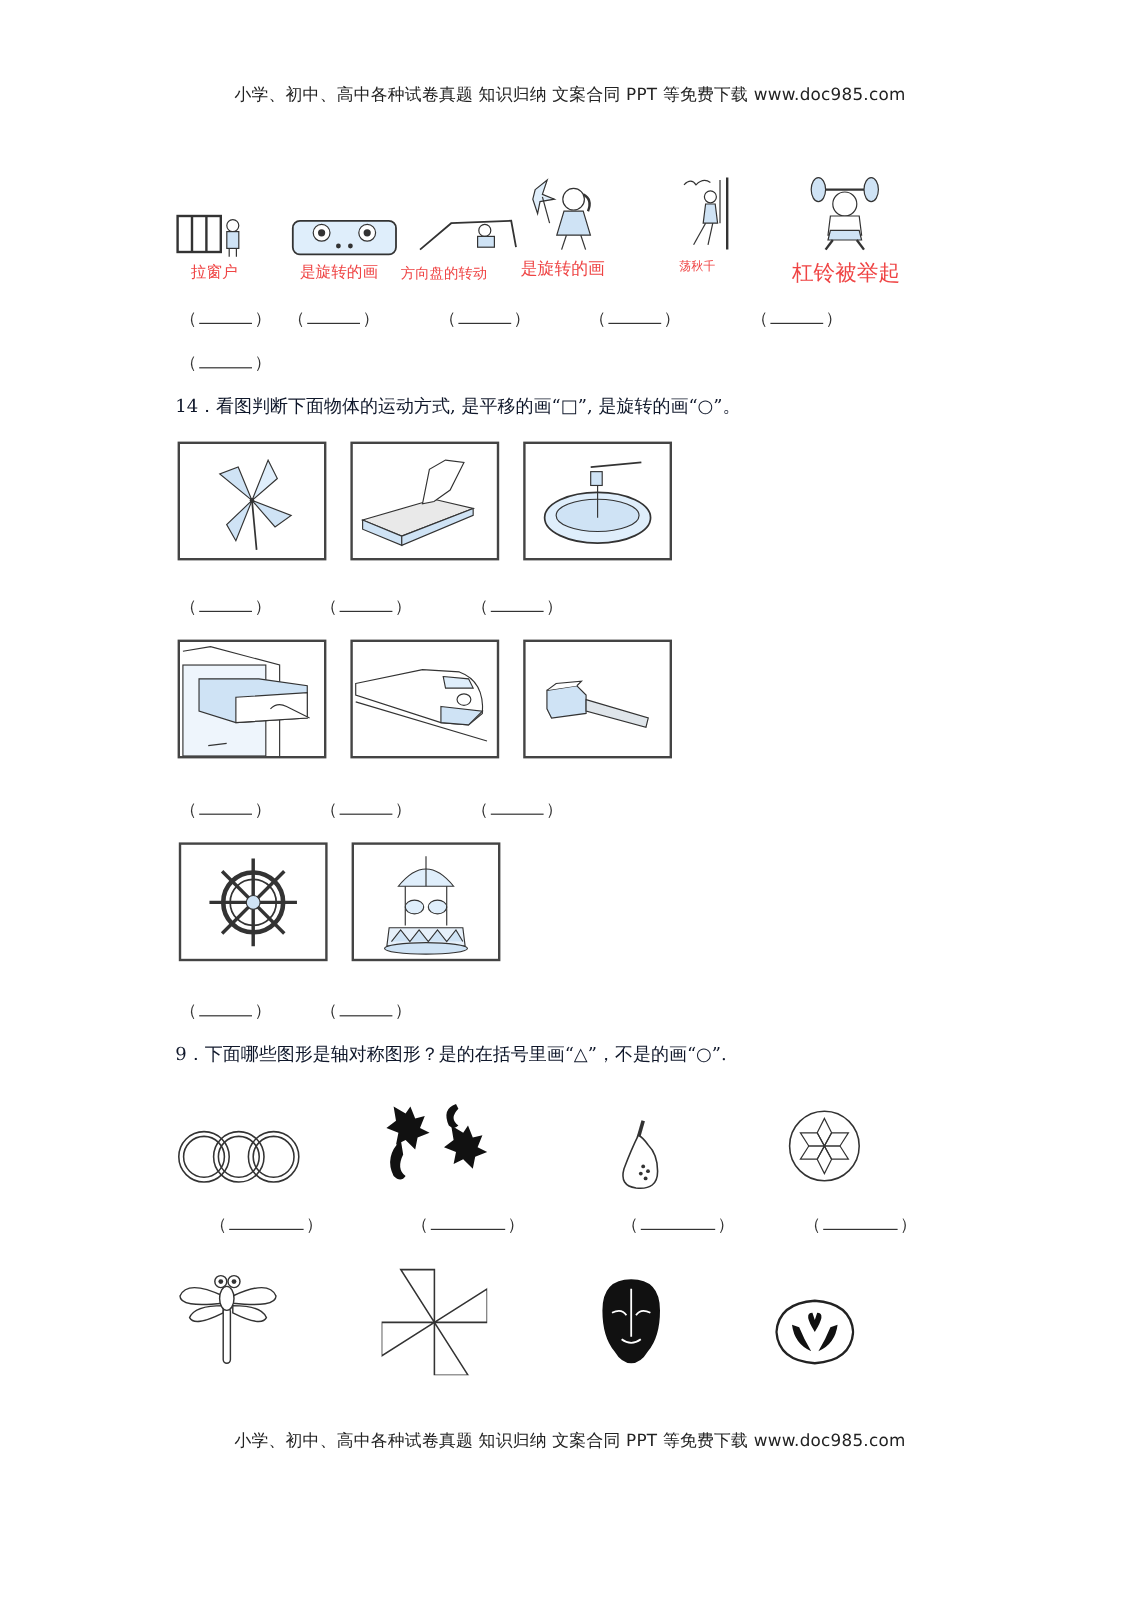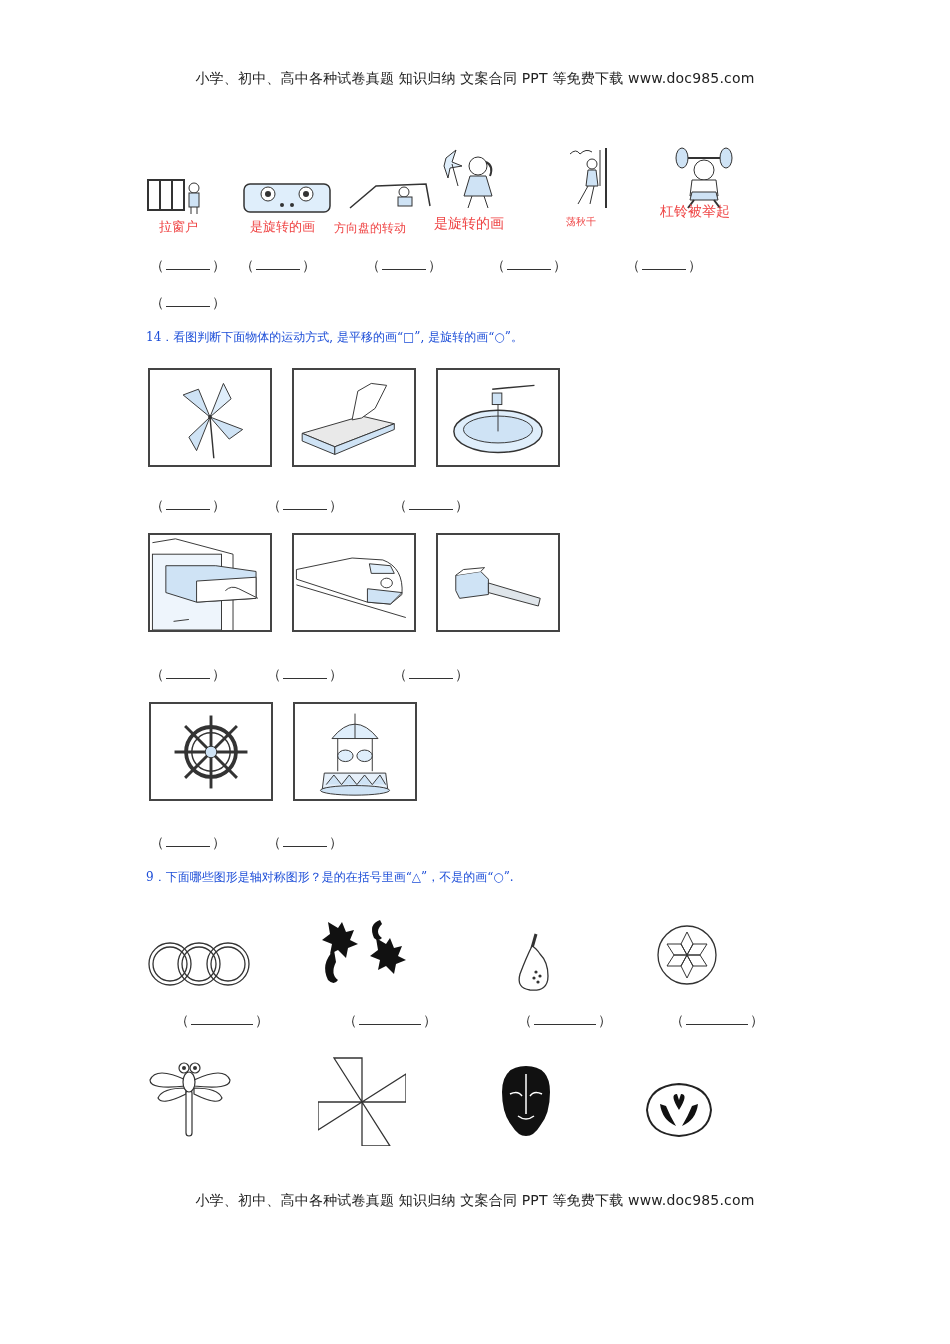--- a/index.html
+++ b/index.html
@@ -3,21 +3,21 @@
 <meta charset="utf-8">
 <style>
   html, body { margin: 0; padding: 0; background: #ffffff; }
   body { width: 950px; height: 1344px; position: relative; overflow: hidden;
          font-family: "DejaVu Serif", "Liberation Serif", serif; color: #1a1a1a; }
   .abs { position: absolute; }
   .header, .footer { left: 0; width: 950px; text-align: center; font-family: "DejaVu Sans", "Liberation Sans", sans-serif;
                      font-size: 14px; color: #222; letter-spacing: 0.2px; }
   .header { top: 70px; }
   .footer { top: 1192px; }
-  .q-title { font-size: 12px; color: #1d4ed8; white-space: nowrap; }
+  .q-title { font-size: 15px; color: #0f172a; white-space: nowrap; }
   .blank { font-size: 14px; color: #333; white-space: nowrap; }
   .blank .u { display: inline-block; border-bottom: 1px solid #333; height: 12px; vertical-align: baseline; margin: 0 2px; }
   .u-s { width: 44px; }
   .u-l { width: 62px; }
   .frame { border: 2px solid #444; background: #fff; box-sizing: border-box; }
   .frame svg, .fig svg { display: block; width: 100%; height: 100%; }
   .label13 { font-size: 14px; font-family: "DejaVu Sans", "Liberation Sans", sans-serif; color: #ef4444; font-weight: normal; white-space: nowrap; }
 </style>
 </head>
 <body>
@@ -90,21 +90,21 @@
     <line x1="6" y1="12" x2="54" y2="12" stroke="#333" stroke-width="2"></line>
     <ellipse cx="8" cy="12" rx="6" ry="10" fill="#cfe3f5" stroke="#333"></ellipse>
     <ellipse cx="52" cy="12" rx="6" ry="10" fill="#cfe3f5" stroke="#333"></ellipse>
     <circle cx="30" cy="24" r="10" fill="#fff" stroke="#333"></circle>
     <path d="M18 34 L42 34 L44 50 L16 50 Z" fill="#fff" stroke="#333"></path>
     <path d="M18 46 L42 46 L44 54 L16 54 Z" fill="#cfe3f5" stroke="#333"></path>
     <line x1="20" y1="54" x2="14" y2="62" stroke="#333" stroke-width="2"></line>
       <line x1="40" y1="54" x2="46" y2="62" stroke="#333" stroke-width="2"></line>
   </svg>
 </div>
-<div class="abs label13" style="left:660px; top:203px; font-size:14px;">杠铃被举起</div>
+<div class="abs label13" style="left:660px; top:215px; font-size:18px;">杠铃被举起</div>
 
 <div class="abs blank" style="left:150px; top:257px;"><span>（</span><span class="u u-s"></span><span>）</span></div>
 <div class="abs blank" style="left:240px; top:257px;"><span>（</span><span class="u u-s"></span><span>）</span></div>
 <div class="abs blank" style="left:366px; top:257px;"><span>（</span><span class="u u-s"></span><span>）</span></div>
 <div class="abs blank" style="left:491px; top:257px;"><span>（</span><span class="u u-s"></span><span>）</span></div>
 <div class="abs blank" style="left:626px; top:257px;"><span>（</span><span class="u u-s"></span><span>）</span></div>
 <div class="abs blank" style="left:150px; top:294px;"><span>（</span><span class="u u-s"></span><span>）</span></div>
 
 <div class="abs q-title" style="left:146px; top:329px;">14．看图判断下面物体的运动方式, 是平移的画“□”, 是旋转的画“○”。</div>
 

